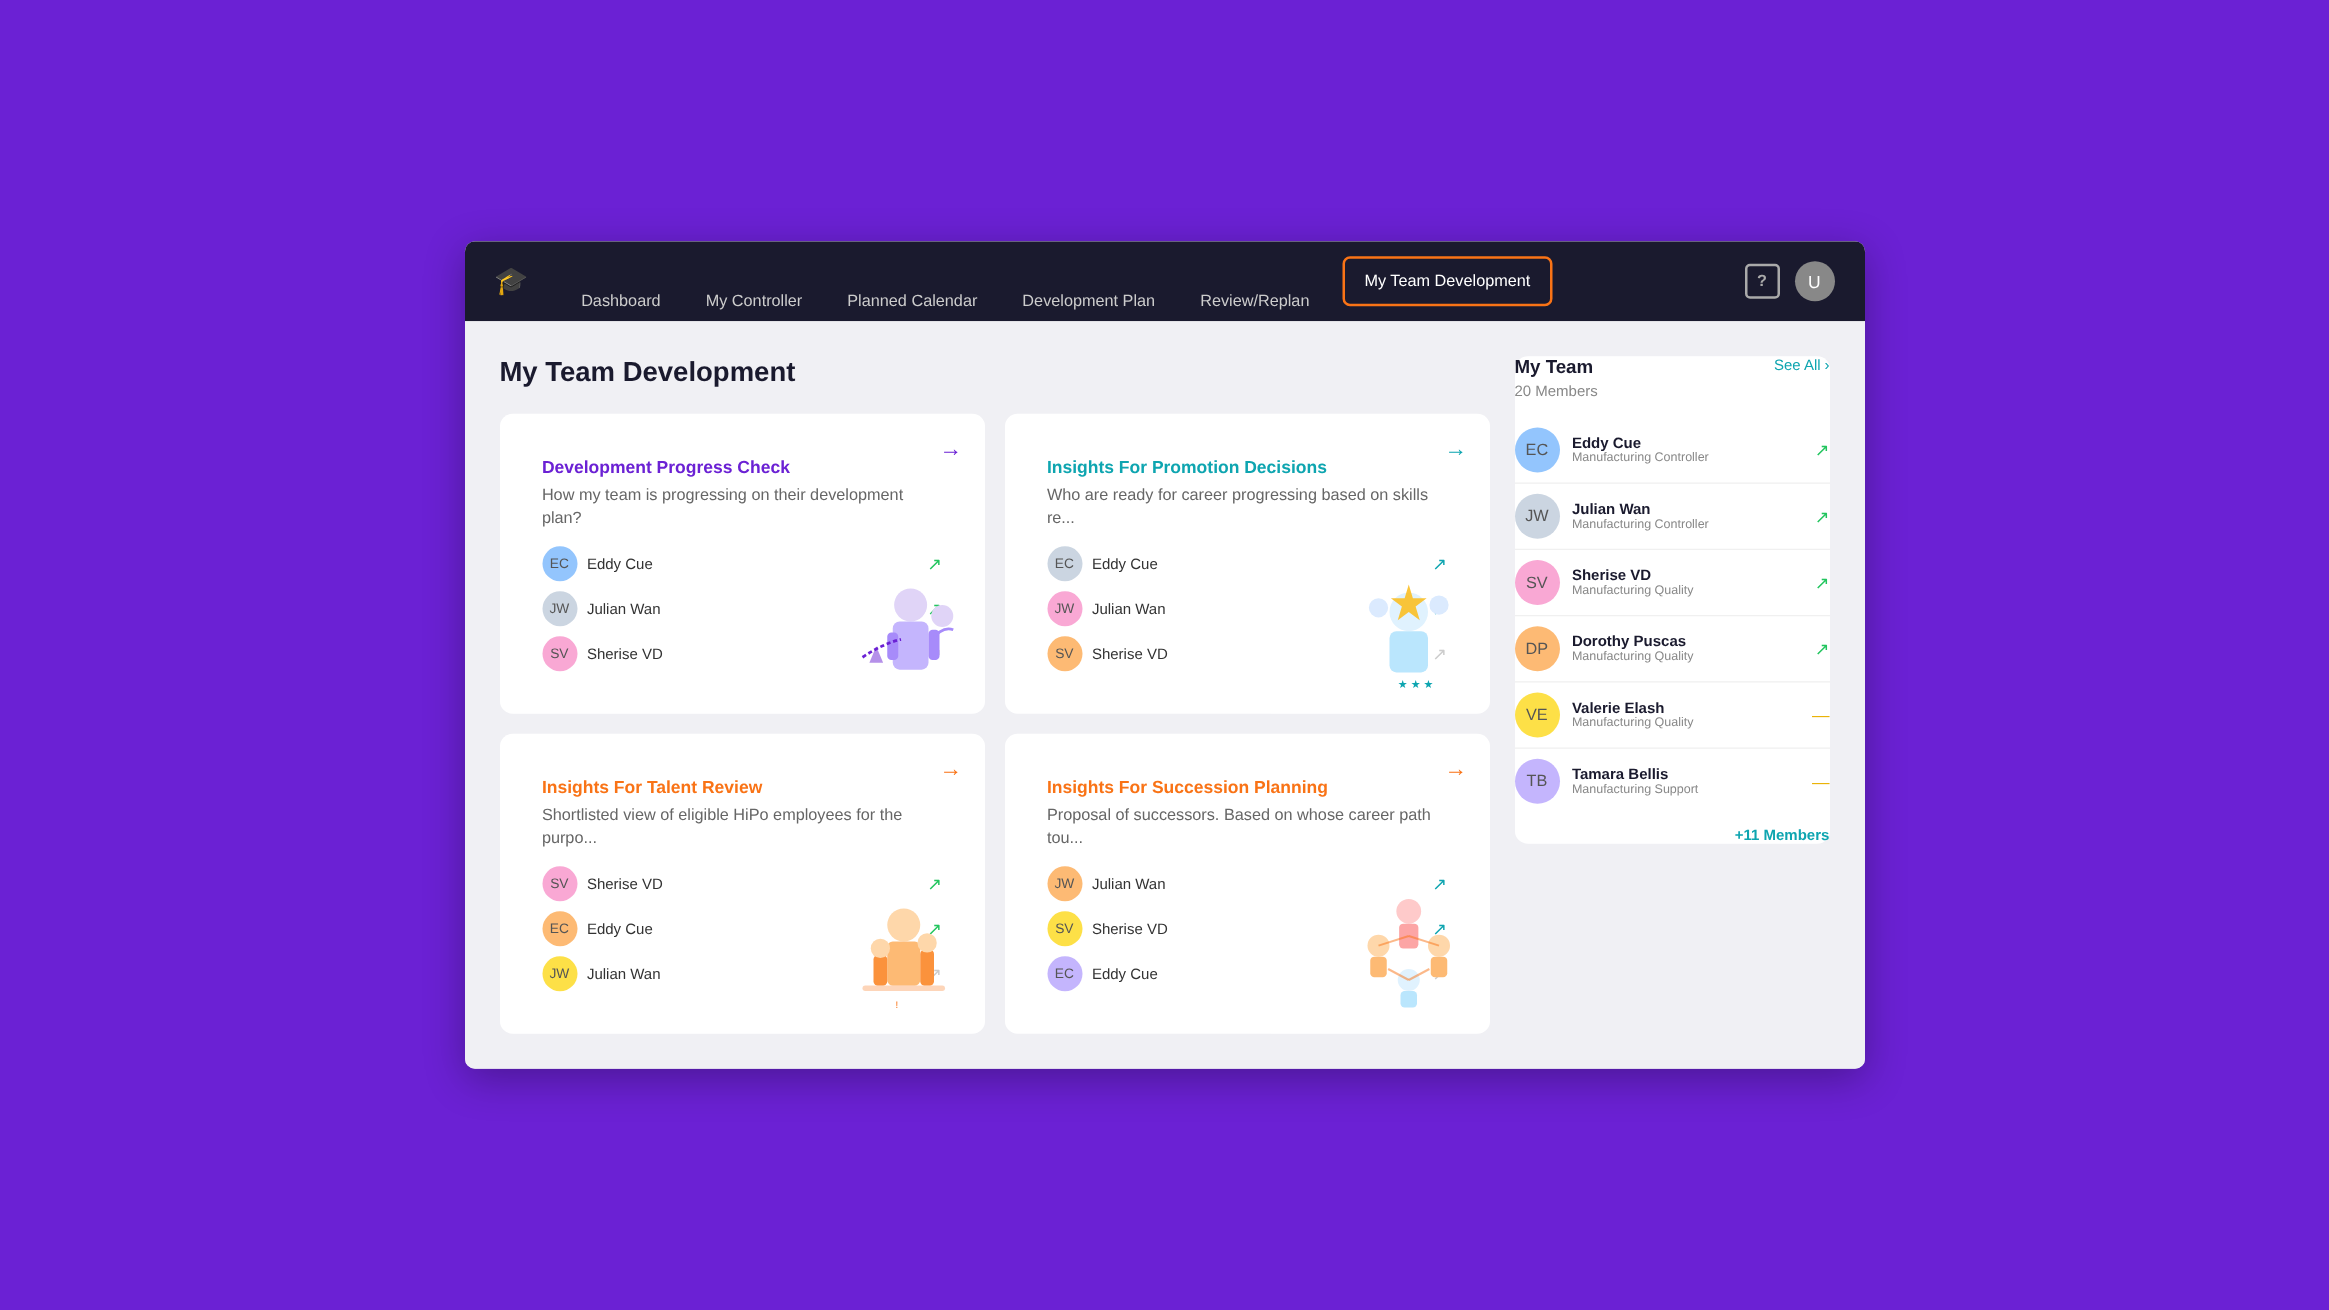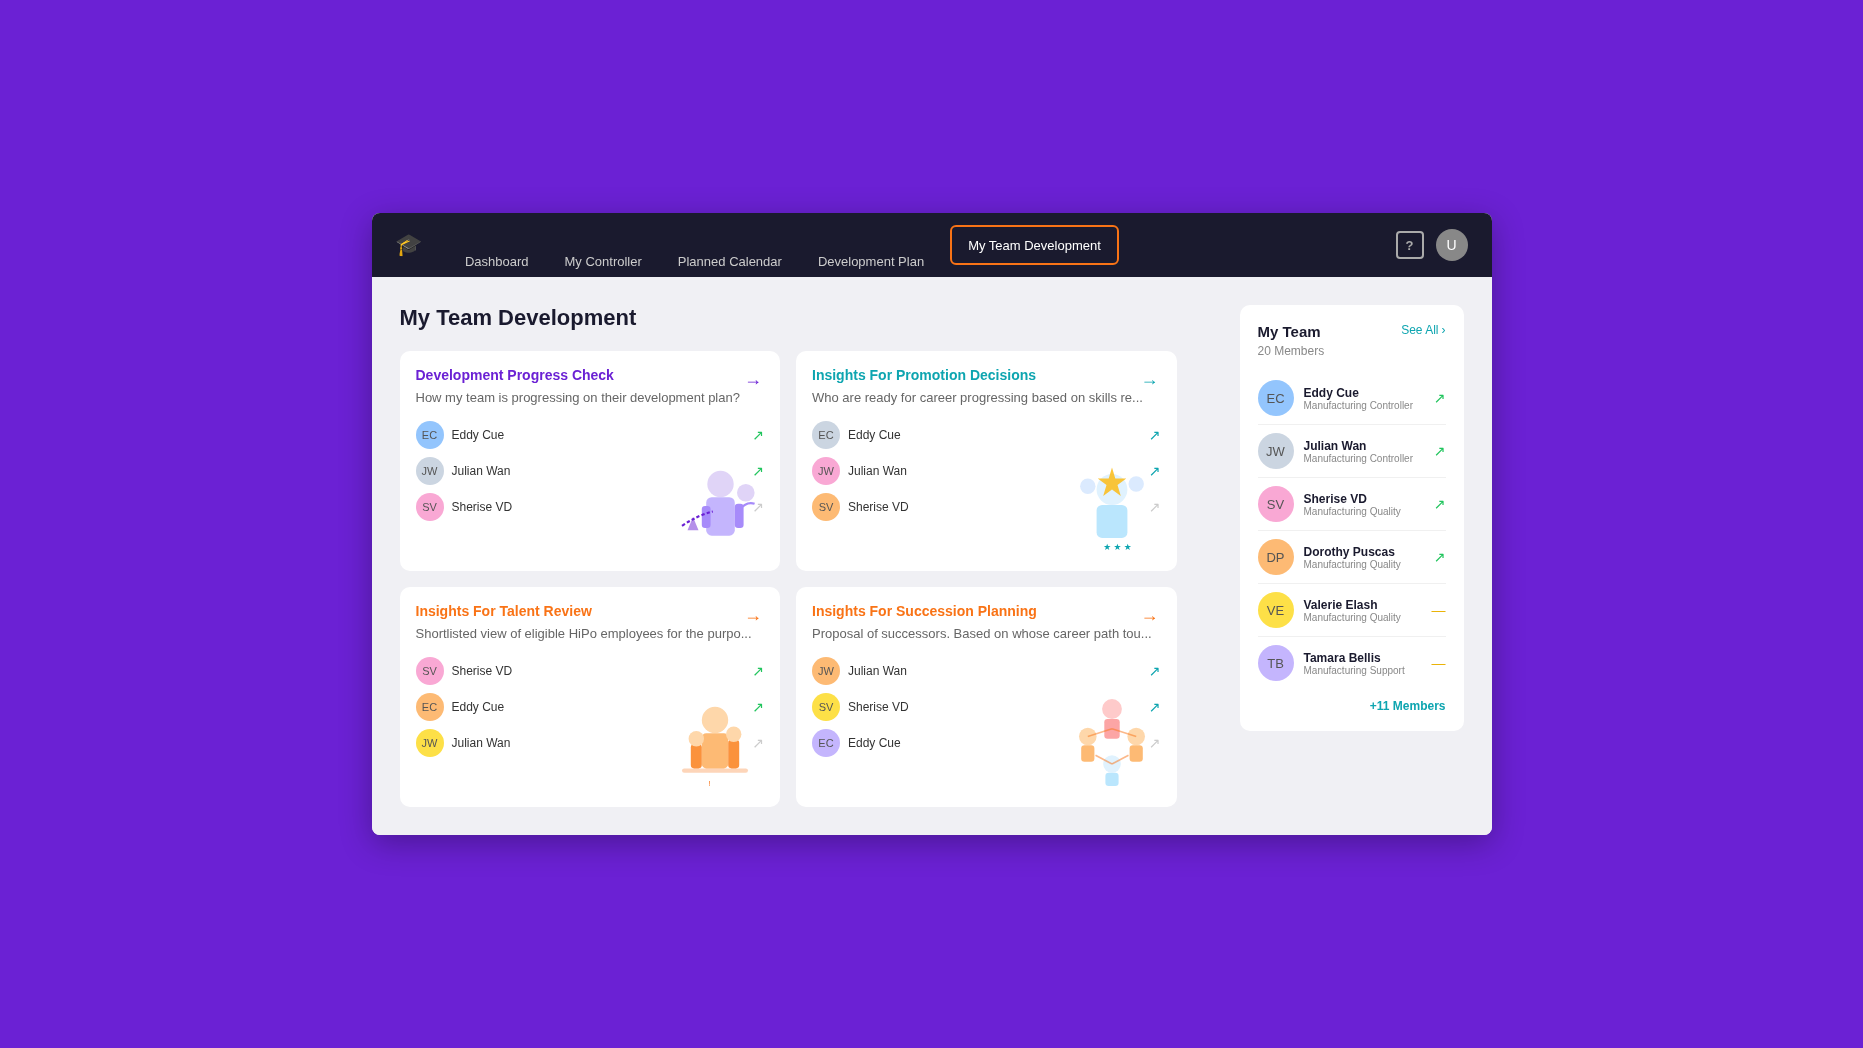--- a/index.html
+++ b/index.html
@@ -97,21 +97,21 @@
     }
     .cards-grid {
       display: grid;
       grid-template-columns: 1fr 1fr;
       gap: 16px;
     }
     
     .card {
       background: white;
       border-radius: 10px;
-      padding: 16px;
+      padding: 34px;
       min-height: 220px;
       position: relative;
       overflow: hidden;
     }
     .card-title {
       font-size: 14px;
       font-weight: 700;
       margin-bottom: 6px;
     }
     .card-title.purple { color: #6B21D4; }
@@ -164,26 +164,24 @@
       right: 10px;
       bottom: 10px;
       width: 110px;
       height: 110px;
       display: flex;
       align-items: center;
       justify-content: center;
     }
     
     .sidebar {
-      width: 224px;
+      width: 252px;
       background: white;
       border-radius: 10px;
-      padding: 18px;
       align-self: flex-start;
-      margin-left: 43px;
     }
     .sidebar-header {
       display: flex;
       align-items: flex-start;
       justify-content: space-between;
       margin-bottom: 4px;
     }
     .sidebar-title {
       font-size: 15px;
       font-weight: 700;
@@ -253,20 +251,21 @@
 <div class="app-shell">
 
   <nav class="nav">
     <div class="nav-logo">🎓</div>
     <div class="nav-items">
 
     <div class="nav-item">Dashboard</div>
         <div class="nav-item">My Controller</div>
         <div class="nav-item">Planned Calendar</div>
         <div class="nav-item">Development Plan</div>
+        <div class="nav-item">Review/Replan</div>
         <div class="nav-item active">My Team Development</div>
       </div>
     <div class="nav-right">
       <div class="nav-help">?</div>
       <div class="nav-avatar">U</div>
     </div>
   </nav>
 
   <div class="main">
 

